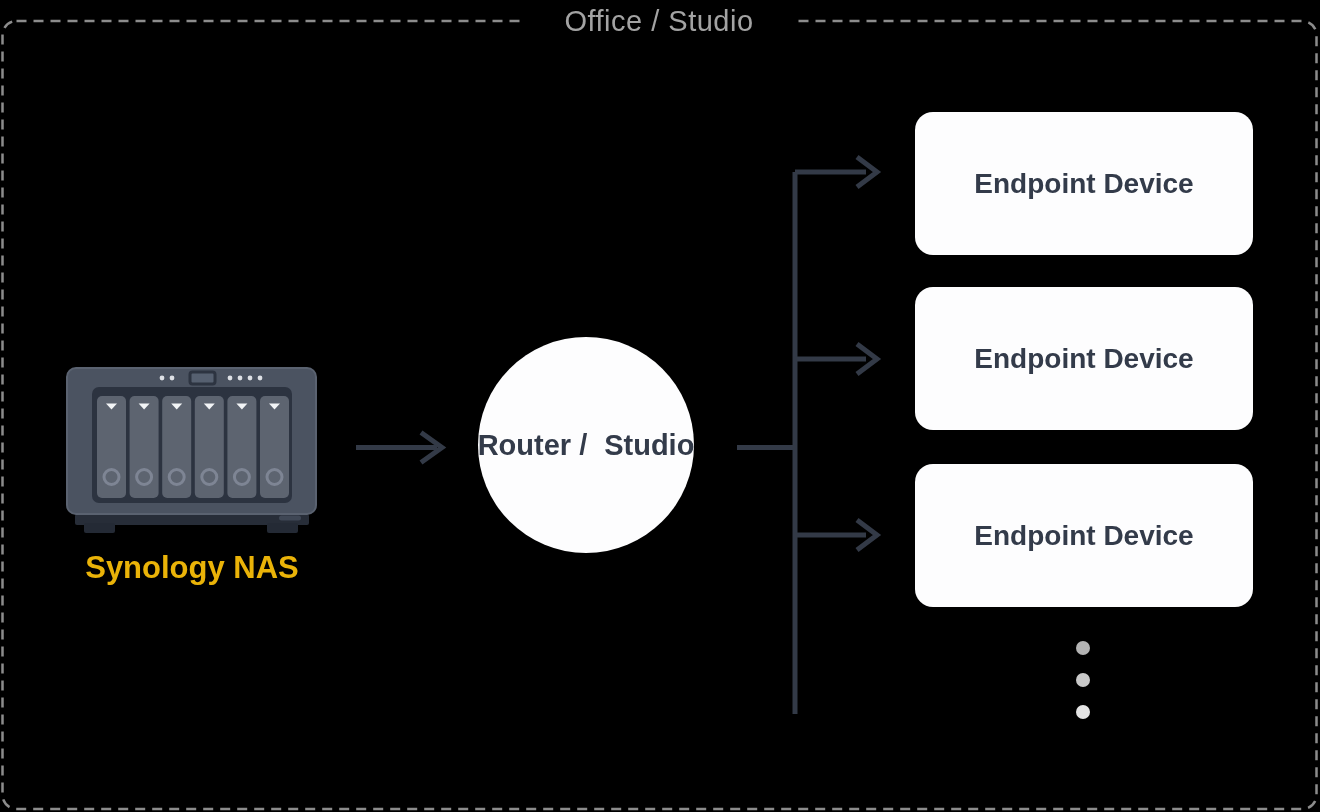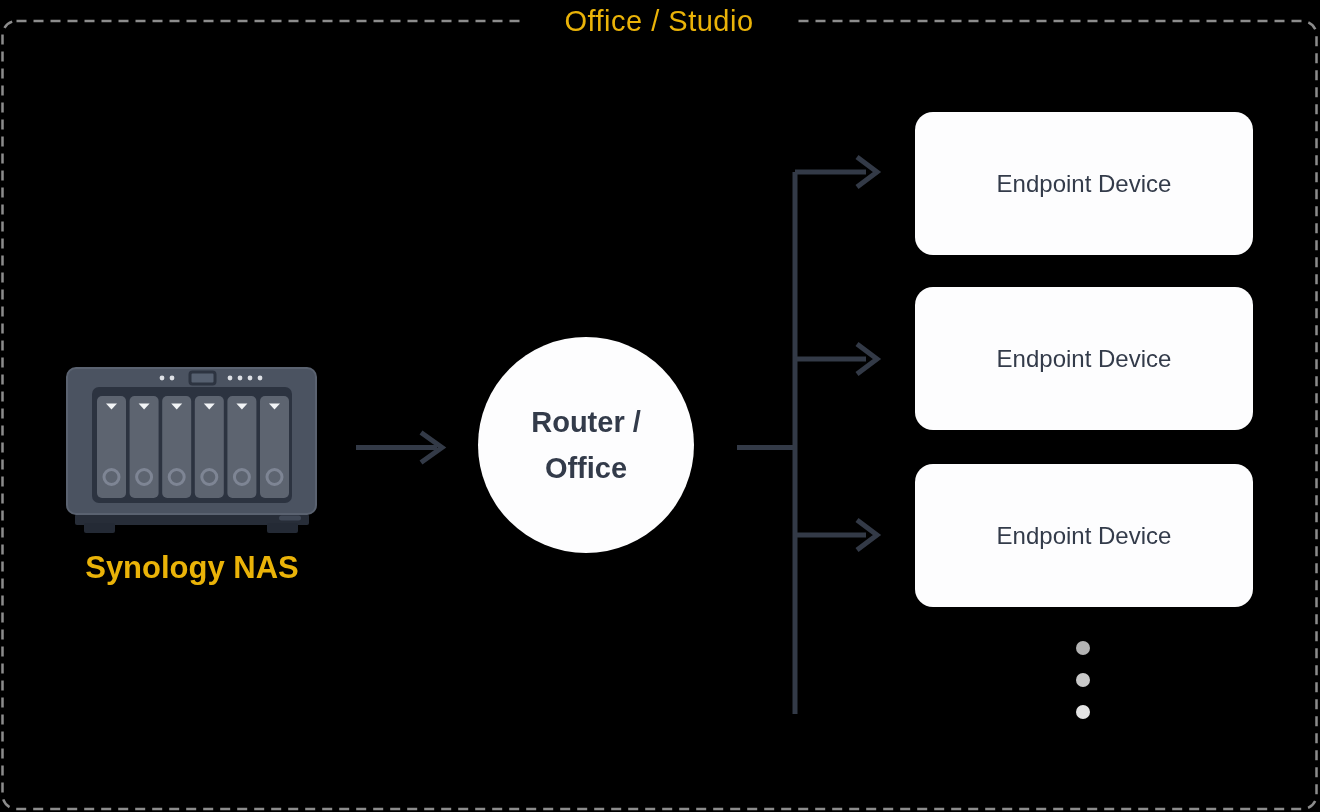--- a/index.html
+++ b/index.html
@@ -24,34 +24,34 @@
   }
   .boundary-label {
     position: absolute;
     left: 659px;
     top: 21px;
     transform: translate(-50%, -50%);
     background: #000000;
     padding: 2px 42px;
     font-size: 29px;
     font-weight: 500;
-    color: #eab308;
+    color: #a3a3a3;
     white-space: nowrap;
     letter-spacing: 0.5px;
   }
   .router-node {
     position: absolute;
     left: 478px;
     top: 337px;
     width: 216px;
     height: 216px;
     border-radius: 50%;
     background: #fdfdfe;
     display: flex;
-    flex-direction: column;
+    flex-direction: row;
     align-items: center;
     justify-content: center;
     gap: 17px;
   }
   .router-line {
     font-size: 29px;
     font-weight: 700;
     color: #333b4a;
     line-height: 1;
     white-space: nowrap;
@@ -64,22 +64,22 @@
     border-radius: 18px;
     background: #fdfdfe;
     display: flex;
     align-items: center;
     justify-content: center;
   }
   .endpoint-node.pos-1 { top: 112px; }
   .endpoint-node.pos-2 { top: 287px; }
   .endpoint-node.pos-3 { top: 464px; }
   .endpoint-label {
-    font-size: 24px;
-    font-weight: 400;
+    font-size: 28px;
+    font-weight: 700;
     color: #333b4a;
     white-space: nowrap;
   }
   .nas-label {
     position: absolute;
     left: 42px;
     top: 550px;
     width: 300px;
     text-align: center;
     font-size: 31px;
@@ -161,21 +161,21 @@
       </g>
     </g>
   </svg>
 
   <div class="boundary-label">Office / Studio</div>
 
   <div class="nas-label">Synology NAS</div>
 
   <div class="router-node">
     <span class="router-line">Router /</span>
-    <span class="router-line">Office</span>
+    <span class="router-line">Studio</span>
   </div>
 
   <div class="endpoint-node pos-1">
     <span class="endpoint-label">Endpoint Device</span>
   </div>
   <div class="endpoint-node pos-2">
     <span class="endpoint-label">Endpoint Device</span>
   </div>
   <div class="endpoint-node pos-3">
     <span class="endpoint-label">Endpoint Device</span>

